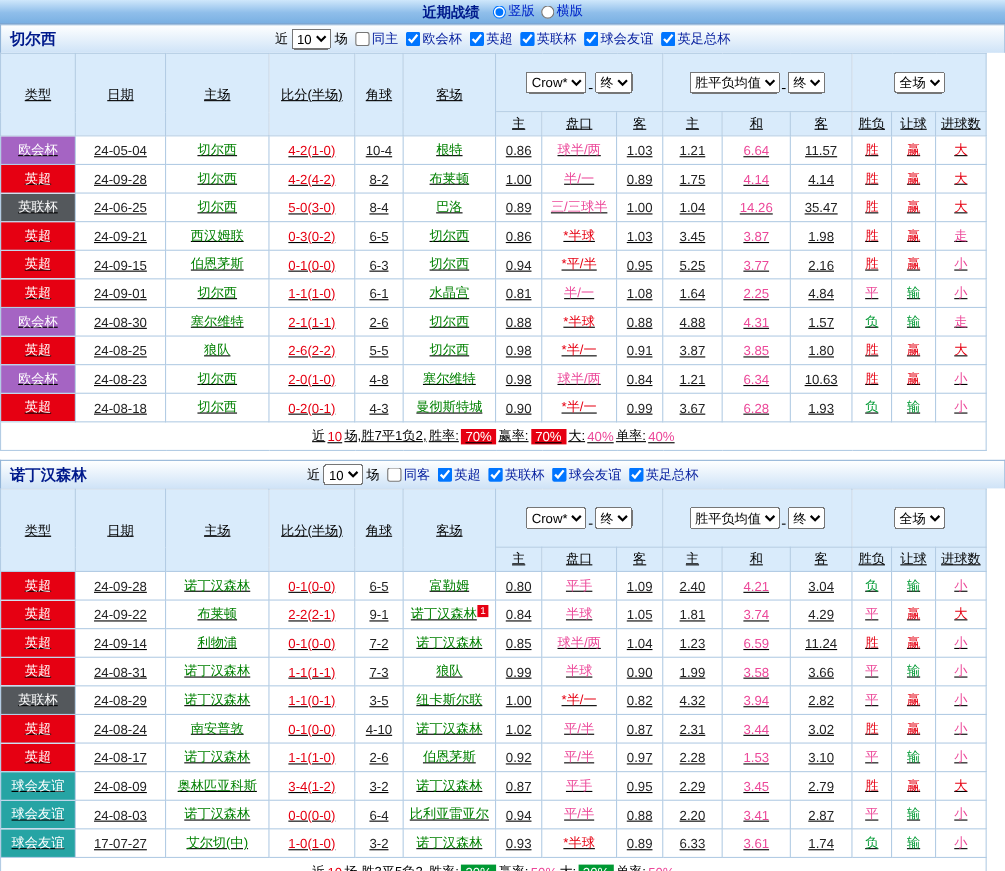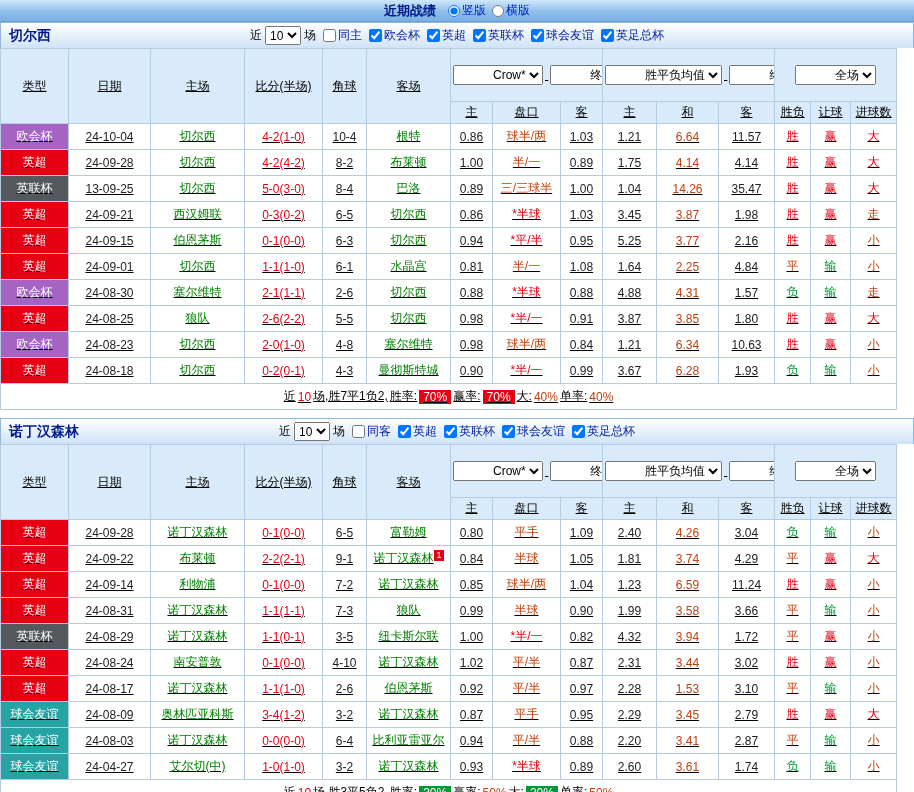--- a/index.html
+++ b/index.html
@@ -26,36 +26,36 @@
   .team-name { color:#001a8c; font-weight:bold; font-size:14px; cursor:pointer; }
   .filter { position:absolute; left:50%; transform:translateX(-50%); display:flex; align-items:center; white-space:nowrap; }
   .filter select { height:19px; font-size:12px; margin:0 3px; }
   .chk { display:inline-flex; align-items:center; margin-left:7px; color:#001a9c; cursor:pointer; }
   .chk input { width:13px; height:13px; margin:0 2px 0 0; }
 
   table { width:748px; border-collapse:collapse; table-layout:fixed; text-align:center;text-decoration:underline; }
   th, td { border:1px solid #b3cce4; padding:0; overflow:hidden; white-space:nowrap; font-weight:normal; }
   thead th { background:#d9ebfb; height:27px; }
   thead tr.sub th { height:22px; }
-  thead select { height:20px; font-size:12px; margin:16px 2px;padding-left:35px; }
+  thead select { height:20px; font-size:12px; margin:16px 2px; }
   tbody td { height:26px; color:#222; }
   tfoot td { height:26px; background:#fff; }
   .footer { display:flex; align-items:center; justify-content:center; }
   .footer span { margin:0 1px; }
 
   .type-cell { color:#fff; }
   .t-red   { background:#e60012; }
   .t-purple{ background:#a564c3; }
   .t-dark  { background:#54585c; }
   .t-teal  { background:#26a4a4; }
 
   .team  { color:#008000; cursor:pointer; }
   .score { color:#e60012; cursor:pointer; }
   .c-red   { color:#e60012; }
-  .c-blue  { color:#c2410c; }
+  .c-blue  { color:#ec4899; }
   .c-green { color:#009933; }
   .odds { color:#222; }
   .rc { background:#e60012; color:#fff; font-size:9px; line-height:11px; padding:0 2px; margin-left:1px; display:inline-block; vertical-align:top; }
   .pct-red   { background:#e60012; color:#fff; padding:0 4px; }
   .pct-green { background:#009933; color:#fff; padding:0 4px; }
   .gap { height:8px; }
 </style>
 </head>
 <body>
 
@@ -146,21 +146,21 @@
         <th>和</th>
         <th>客</th>
         <th>胜负</th>
         <th>让球</th>
         <th>进球数</th>
       </tr>
     </thead>
     <tbody>
         <tr>
           <td class="type-cell t-purple">欧会杯</td>
-          <td>24-10-04</td>
+          <td>24-05-04</td>
           <td class="team">切尔西</td>
           <td class="score">4-2(1-0)</td>
           <td>10-4</td>
           <td class="team">根特</td>
           <td class="odds">0.86</td>
           <td class="c-blue">球半/两</td>
           <td class="odds">1.03</td>
           <td class="odds">1.21</td>
           <td class="c-blue">6.64</td>
           <td class="odds">11.57</td>
@@ -180,21 +180,21 @@
           <td class="odds">0.89</td>
           <td class="odds">1.75</td>
           <td class="c-blue">4.14</td>
           <td class="odds">4.14</td>
           <td class="c-red">胜</td>
           <td class="c-red">赢</td>
           <td class="c-red">大</td>
         </tr>
         <tr>
           <td class="type-cell t-dark">英联杯</td>
-          <td>13-09-25</td>
+          <td>24-06-25</td>
           <td class="team">切尔西</td>
           <td class="score">5-0(3-0)</td>
           <td>8-4</td>
           <td class="team">巴洛</td>
           <td class="odds">0.89</td>
           <td class="c-blue">三/三球半</td>
           <td class="odds">1.00</td>
           <td class="odds">1.04</td>
           <td class="c-blue">14.26</td>
           <td class="odds">35.47</td>
@@ -427,21 +427,21 @@
           <td class="type-cell t-red">英超</td>
           <td>24-09-28</td>
           <td class="team">诺丁汉森林</td>
           <td class="score">0-1(0-0)</td>
           <td>6-5</td>
           <td class="team">富勒姆</td>
           <td class="odds">0.80</td>
           <td class="c-blue">平手</td>
           <td class="odds">1.09</td>
           <td class="odds">2.40</td>
-          <td class="c-blue">4.26</td>
+          <td class="c-blue">4.21</td>
           <td class="odds">3.04</td>
           <td class="c-green">负</td>
           <td class="c-green">输</td>
           <td class="c-blue">小</td>
         </tr>
         <tr>
           <td class="type-cell t-red">英超</td>
           <td>24-09-22</td>
           <td class="team">布莱顿</td>
           <td class="score">2-2(2-1)</td>
@@ -496,21 +496,21 @@
           <td>24-08-29</td>
           <td class="team">诺丁汉森林</td>
           <td class="score">1-1(0-1)</td>
           <td>3-5</td>
           <td class="team">纽卡斯尔联</td>
           <td class="odds">1.00</td>
           <td class="c-red">*半/一</td>
           <td class="odds">0.82</td>
           <td class="odds">4.32</td>
           <td class="c-blue">3.94</td>
-          <td class="odds">1.72</td>
+          <td class="odds">2.82</td>
           <td class="c-blue">平</td>
           <td class="c-red">赢</td>
           <td class="c-blue">小</td>
         </tr>
         <tr>
           <td class="type-cell t-red">英超</td>
           <td>24-08-24</td>
           <td class="team">南安普敦</td>
           <td class="score">0-1(0-0)</td>
           <td>4-10</td>
@@ -571,29 +571,29 @@
           <td class="odds">0.88</td>
           <td class="odds">2.20</td>
           <td class="c-blue">3.41</td>
           <td class="odds">2.87</td>
           <td class="c-blue">平</td>
           <td class="c-green">输</td>
           <td class="c-blue">小</td>
         </tr>
         <tr>
           <td class="type-cell t-teal">球会友谊</td>
-          <td>24-04-27</td>
+          <td>17-07-27</td>
           <td class="team">艾尔切(中)</td>
           <td class="score">1-0(1-0)</td>
           <td>3-2</td>
           <td class="team">诺丁汉森林</td>
           <td class="odds">0.93</td>
           <td class="c-red">*半球</td>
           <td class="odds">0.89</td>
-          <td class="odds">2.60</td>
+          <td class="odds">6.33</td>
           <td class="c-blue">3.61</td>
           <td class="odds">1.74</td>
           <td class="c-green">负</td>
           <td class="c-green">输</td>
           <td class="c-blue">小</td>
         </tr>
       </tbody>
     <tfoot>
       <tr>
           <td colspan="15">

